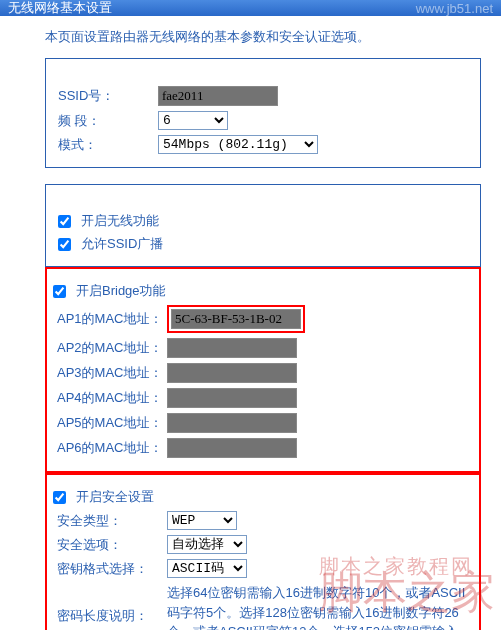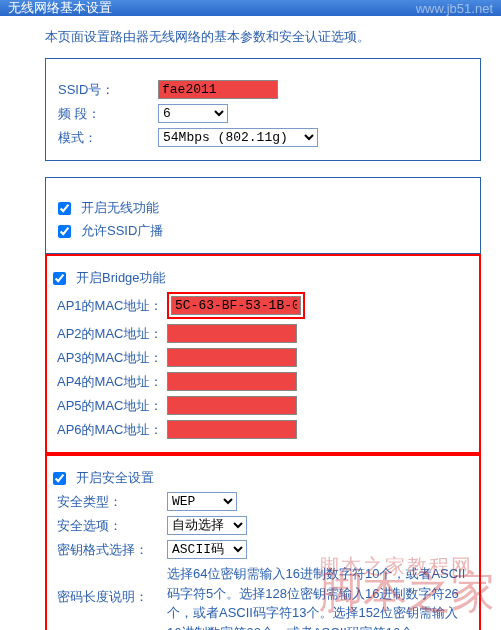--- a/index.html
+++ b/index.html
@@ -1,26 +1,26 @@
 <!DOCTYPE html>
 <html><head>
 <meta charset="utf-8">
 <style>
 *{box-sizing:border-box;margin:0;padding:0}
 body{font-family:"SimSun","宋体",sans-serif;font-size:13px;background:#fff;width:501px;height:630px;overflow:hidden;position:relative}
 .titlebar{background:linear-gradient(#4a8ae0,#2968c8);color:#fff;padding:0 8px;height:16px;font-size:13px;display:flex;justify-content:space-between;align-items:center}
 .titlebar .url{opacity:.5;font-family:sans-serif}
 .content{padding:6px 20px 6px 45px;color:#2a5fb0}
 .desc{margin:6px 0 12px}
-.outer-box{border:1px solid #2a5fb0;padding:16px 12px 8px}
+.outer-box{border:1px solid #2a5fb0;padding:22px 12px 8px}
 .row{display:flex;align-items:center;margin:5px 0}
 .lbl{width:100px;flex-shrink:0}
 .lbl2{width:110px;flex-shrink:0}
 .lbl3{margin-left:4px}
-input[type=text]{font-family:Liberation Mono, monospace;font-size:13px;padding:1px 3px;border:1px solid #888;background:#ef4444}
+input[type=text]{font-family:Liberation Serif, serif;font-size:13px;padding:1px 3px;border:1px solid #888;background:#737373}
 .txt{width:120px}
 .txt2{width:130px}
 select{font-family:"Courier New",monospace;font-size:13px;border:1px solid #7a9cc6;background:#fff}
 select.w1{width:70px}
 select.w2{width:160px}
 select.w3{width:80px}
 input[type=checkbox]{margin-right:6px;vertical-align:middle}
 .hl{border:2px solid red;padding:2px}
 .hl-box{border:2px solid red;margin-top:0;padding:8px 10px}
 .sub{margin-left:-4px}

